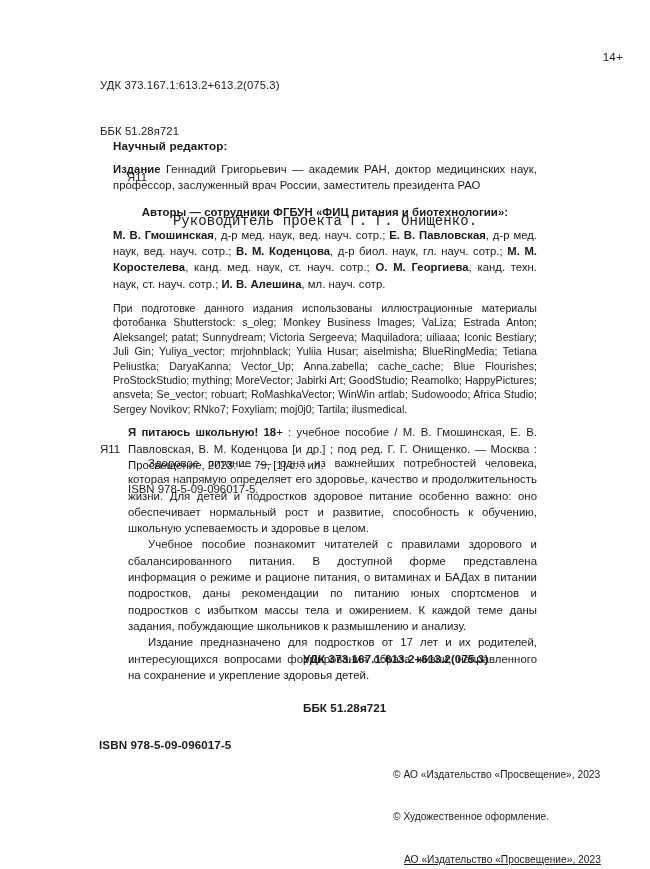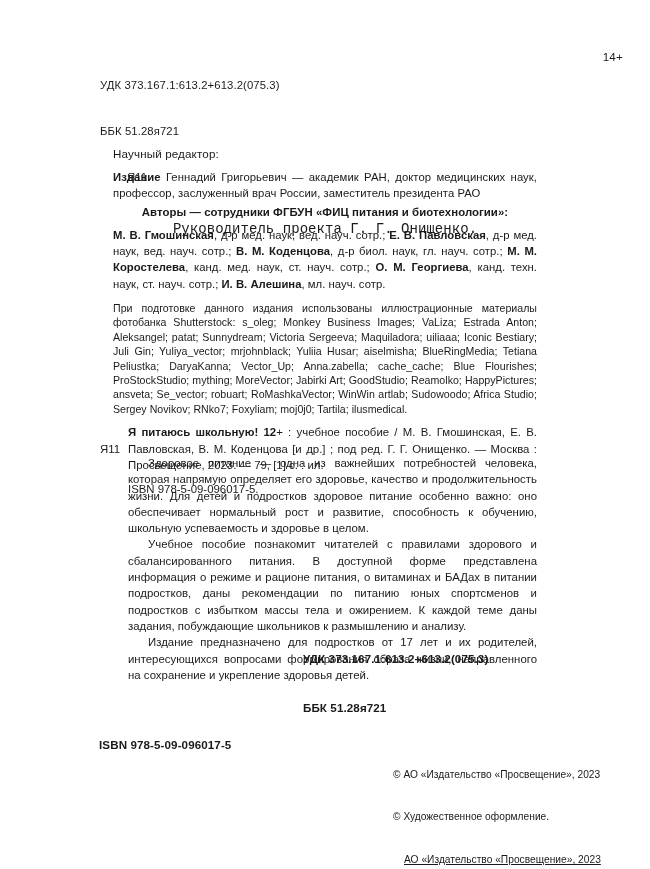--- a/index.html
+++ b/index.html
@@ -50,24 +50,23 @@
 
   
   .editor-block {
     position: absolute;
     left: 113px;
     top: 139px;
     width: 424px;
   }
   .ed-title {
     font-size: 11.6px;
-    font-weight: normal;
+    font-weight: bold;
     letter-spacing: 0.15px;
     margin-bottom: 9px;
-    margin-top: 8px;
   }
   .ed-body {
     font-size: 11.3px;
     line-height: 16.4px;
     text-align: justify;
     text-align-last: left;
     letter-spacing: 0.05px;
   }
   .ed-body b {
     font-weight: bold;
@@ -233,21 +232,21 @@
     <div class="authors-body">
       <b>М. В. Гмошинская</b><span>, д-р мед. наук, вед. науч. сотр.; </span><b>Е. В. Павловская</b><span>, д-р мед. наук, вед. науч. сотр.; </span><b>В. М. Коденцова</b><span>, д-р биол. наук, гл. науч. сотр.; </span><b>М. М. Коростелева</b><span>, канд. мед. наук, ст. науч. сотр.; </span><b>О. М. Георгиева</b><span>, канд. техн. наук, ст. науч. сотр.; </span><b>И. В. Алешина</b><span>, мл. науч. сотр.</span>
     </div>
   </div>
 
   <div class="credits-block">При подготовке данного издания использованы иллюстрационные материалы фотобанка Shutterstock: s_oleg; Monkey Business Images; VaLiza; Estrada Anton; Aleksangel; patat; Sunnydream; Victoria Sergeeva; Maquiladora; uiliaaa; Iconic Bestiary; Juli Gin; Yuliya_vector; mrjohnblack; Yuliia Husar; aiselmisha; BlueRingMedia; Tetiana Peliustka; DaryaKanna; Vector_Up; Anna.zabella; cache_cache; Blue Flourishes; ProStockStudio; mything; MoreVector; Jabirki Art; GoodStudio; Reamolko; HappyPictures; ansveta; Se_vector; robuart; RoMashkaVector; WinWin artlab; Sudowoodo; Africa Studio; Sergey Novikov; RNko7; Foxyliam; moj0j0; Tartila; ilusmedical.</div>
 
   <div class="biblio">
     <div class="biblio-row">
       <div class="biblio-index">Я11</div>
-      <div class="biblio-text"><b>Я питаюсь школьную!</b><b> 12</b><span>+ : учебное пособие / М. В. Гмошинская, Е. В. Павловская, В. М. Коденцова [и др.] ; под ред. Г. Г. Онищенко. — Москва : Просвещение, 2023. — 79, [1] с. : ил.</span></div>
+      <div class="biblio-text"><b>Я питаюсь школьную!</b><b> 18</b><span>+ : учебное пособие / М. В. Гмошинская, Е. В. Павловская, В. М. Коденцова [и др.] ; под ред. Г. Г. Онищенко. — Москва : Просвещение, 2023. — 79, [1] с. : ил.</span></div>
     </div>
     <div class="isbn-line">ISBN 978-5-09-096017-5.</div>
   </div>
 
   <div class="annotation">
     <p>Здоровое питание — одна из важнейших потребностей человека, которая напрямую определяет его здоровье, качество и продолжительность жизни. Для детей и подростков здоровое питание особенно важно: оно обеспечивает нормальный рост и развитие, способность к обучению, школьную успеваемость и здоровье в целом.</p>
     <p>Учебное пособие познакомит читателей с правилами здорового и сбалансированного питания. В доступной форме представлена информация о режиме и рационе питания, о витаминах и БАДах в питании подростков, даны рекомендации по питанию юных спортсменов и подростков с избытком массы тела и ожирением. К каждой теме даны задания, побуждающие школьников к размышлению и анализу.</p>
     <p>Издание предназначено для подростков от 17 лет и их родителей, интересующихся вопросами формирования образа жизни, направленного на сохранение и укрепление здоровья детей.</p>
   </div>
 

